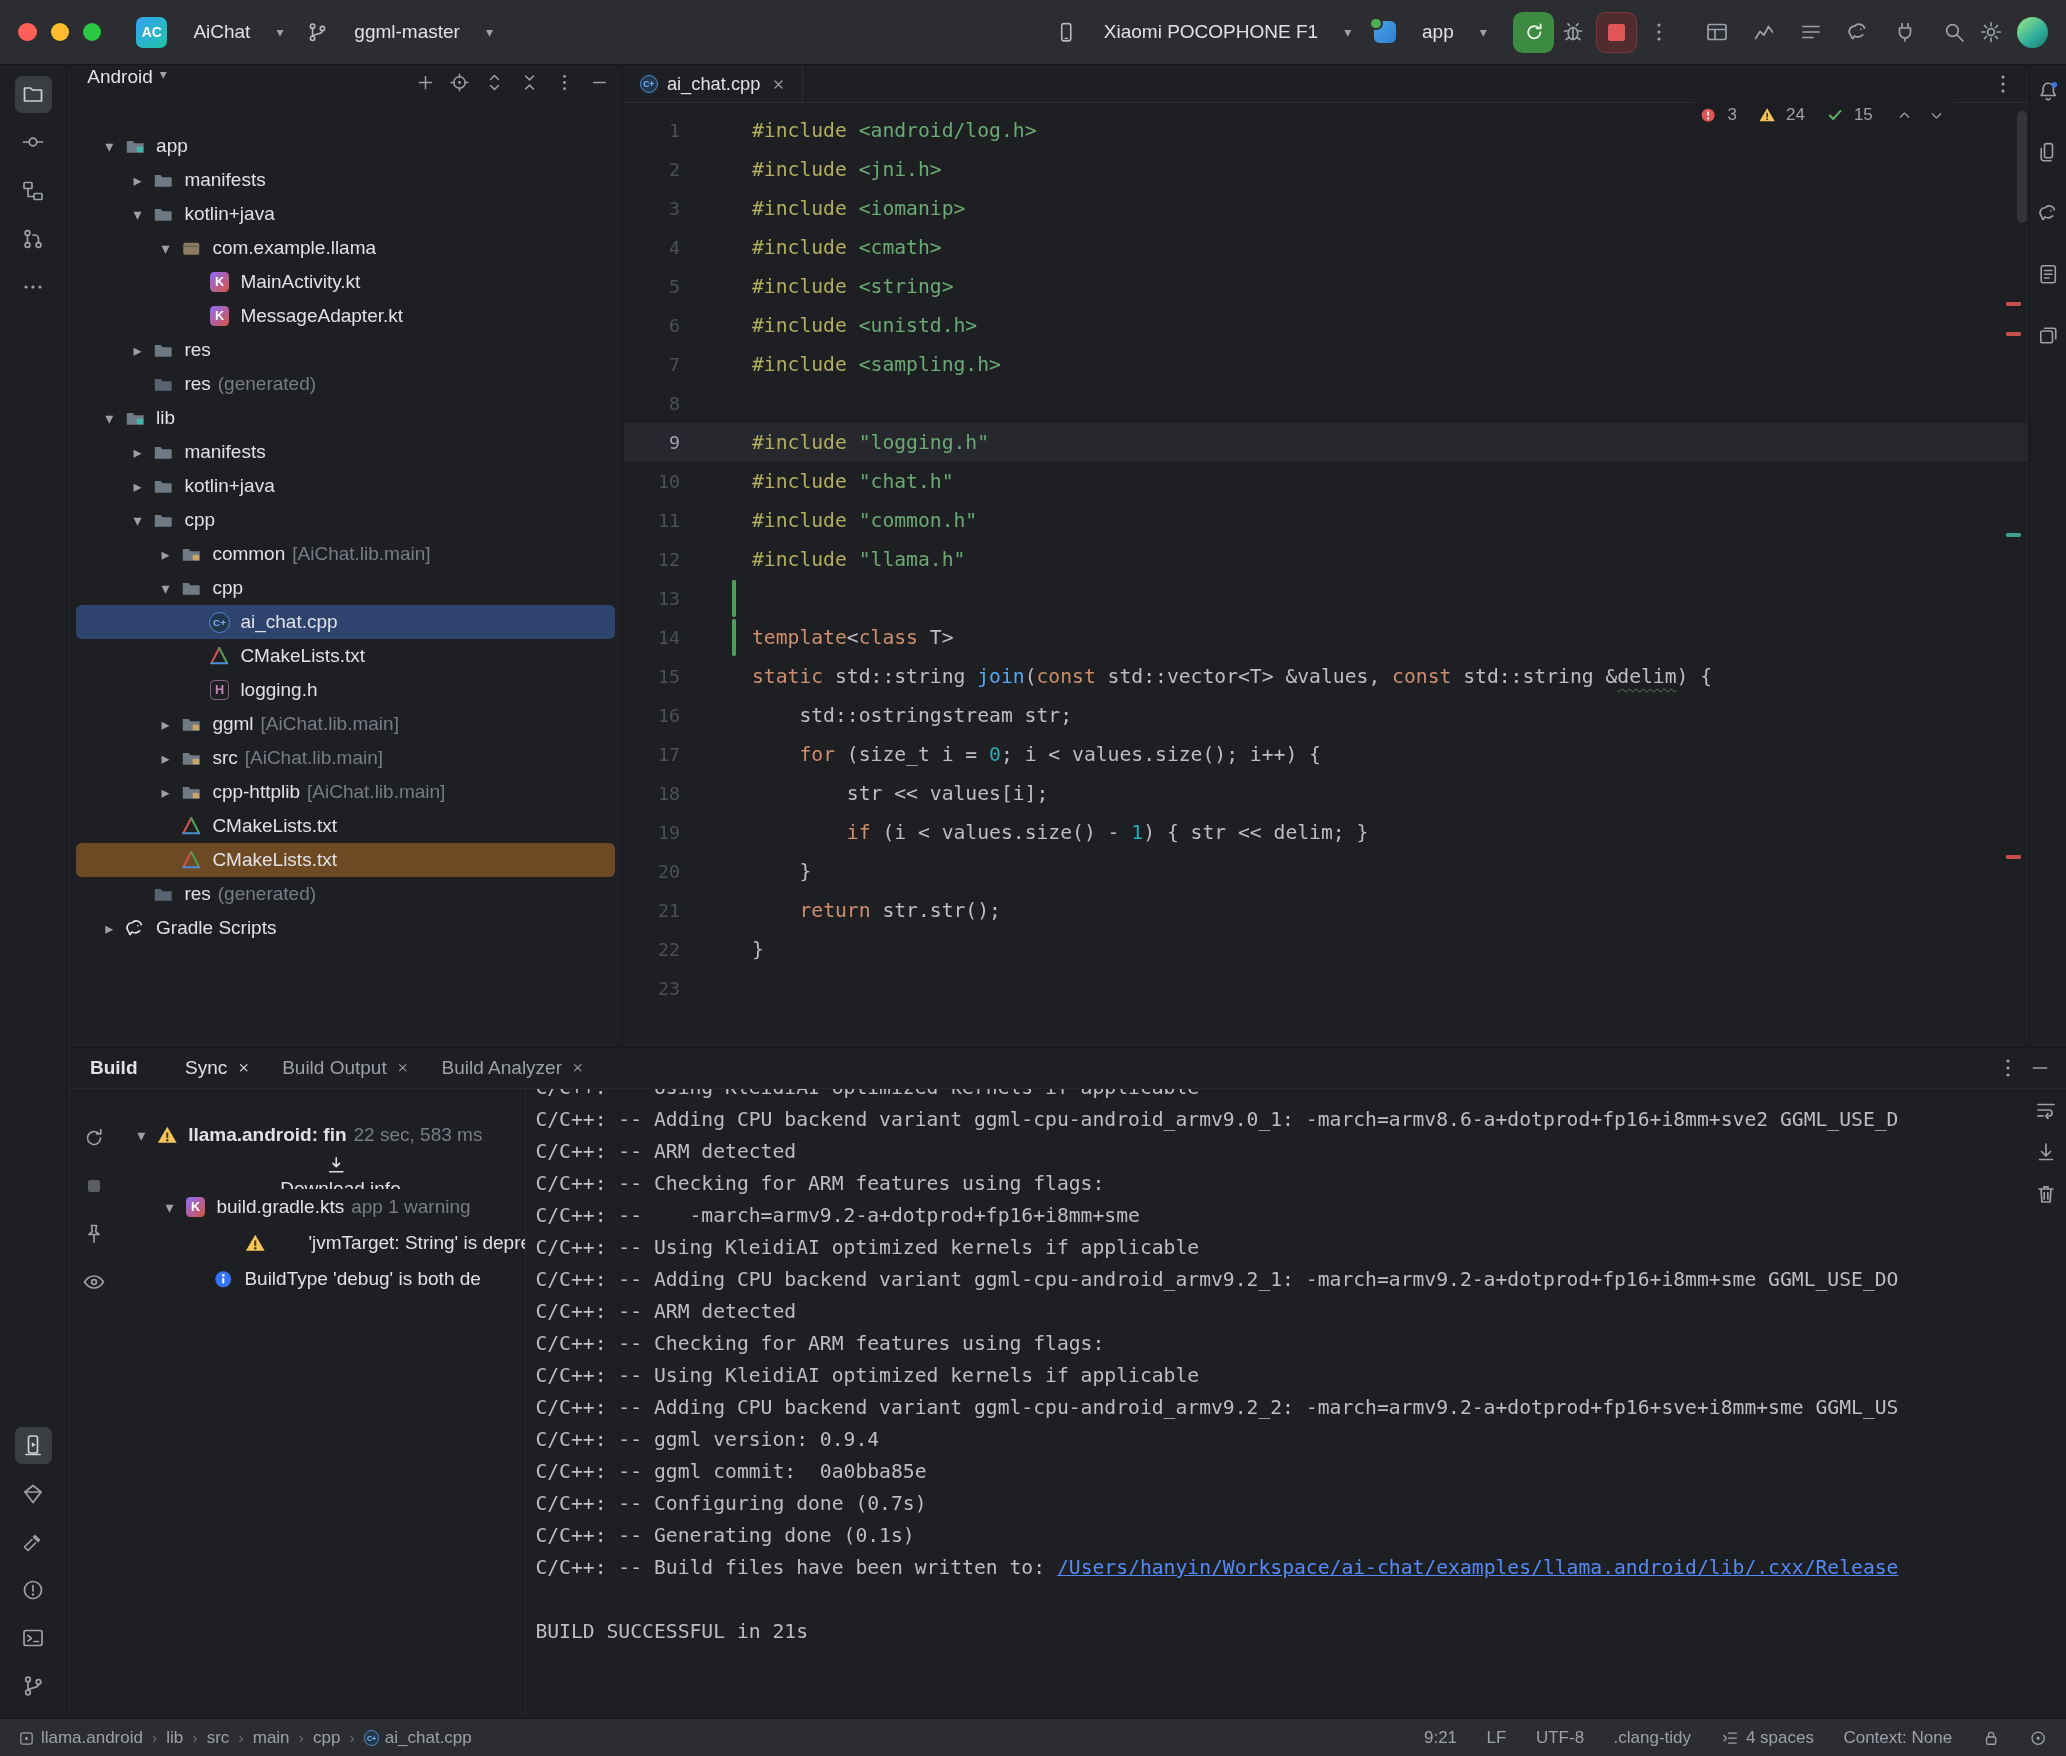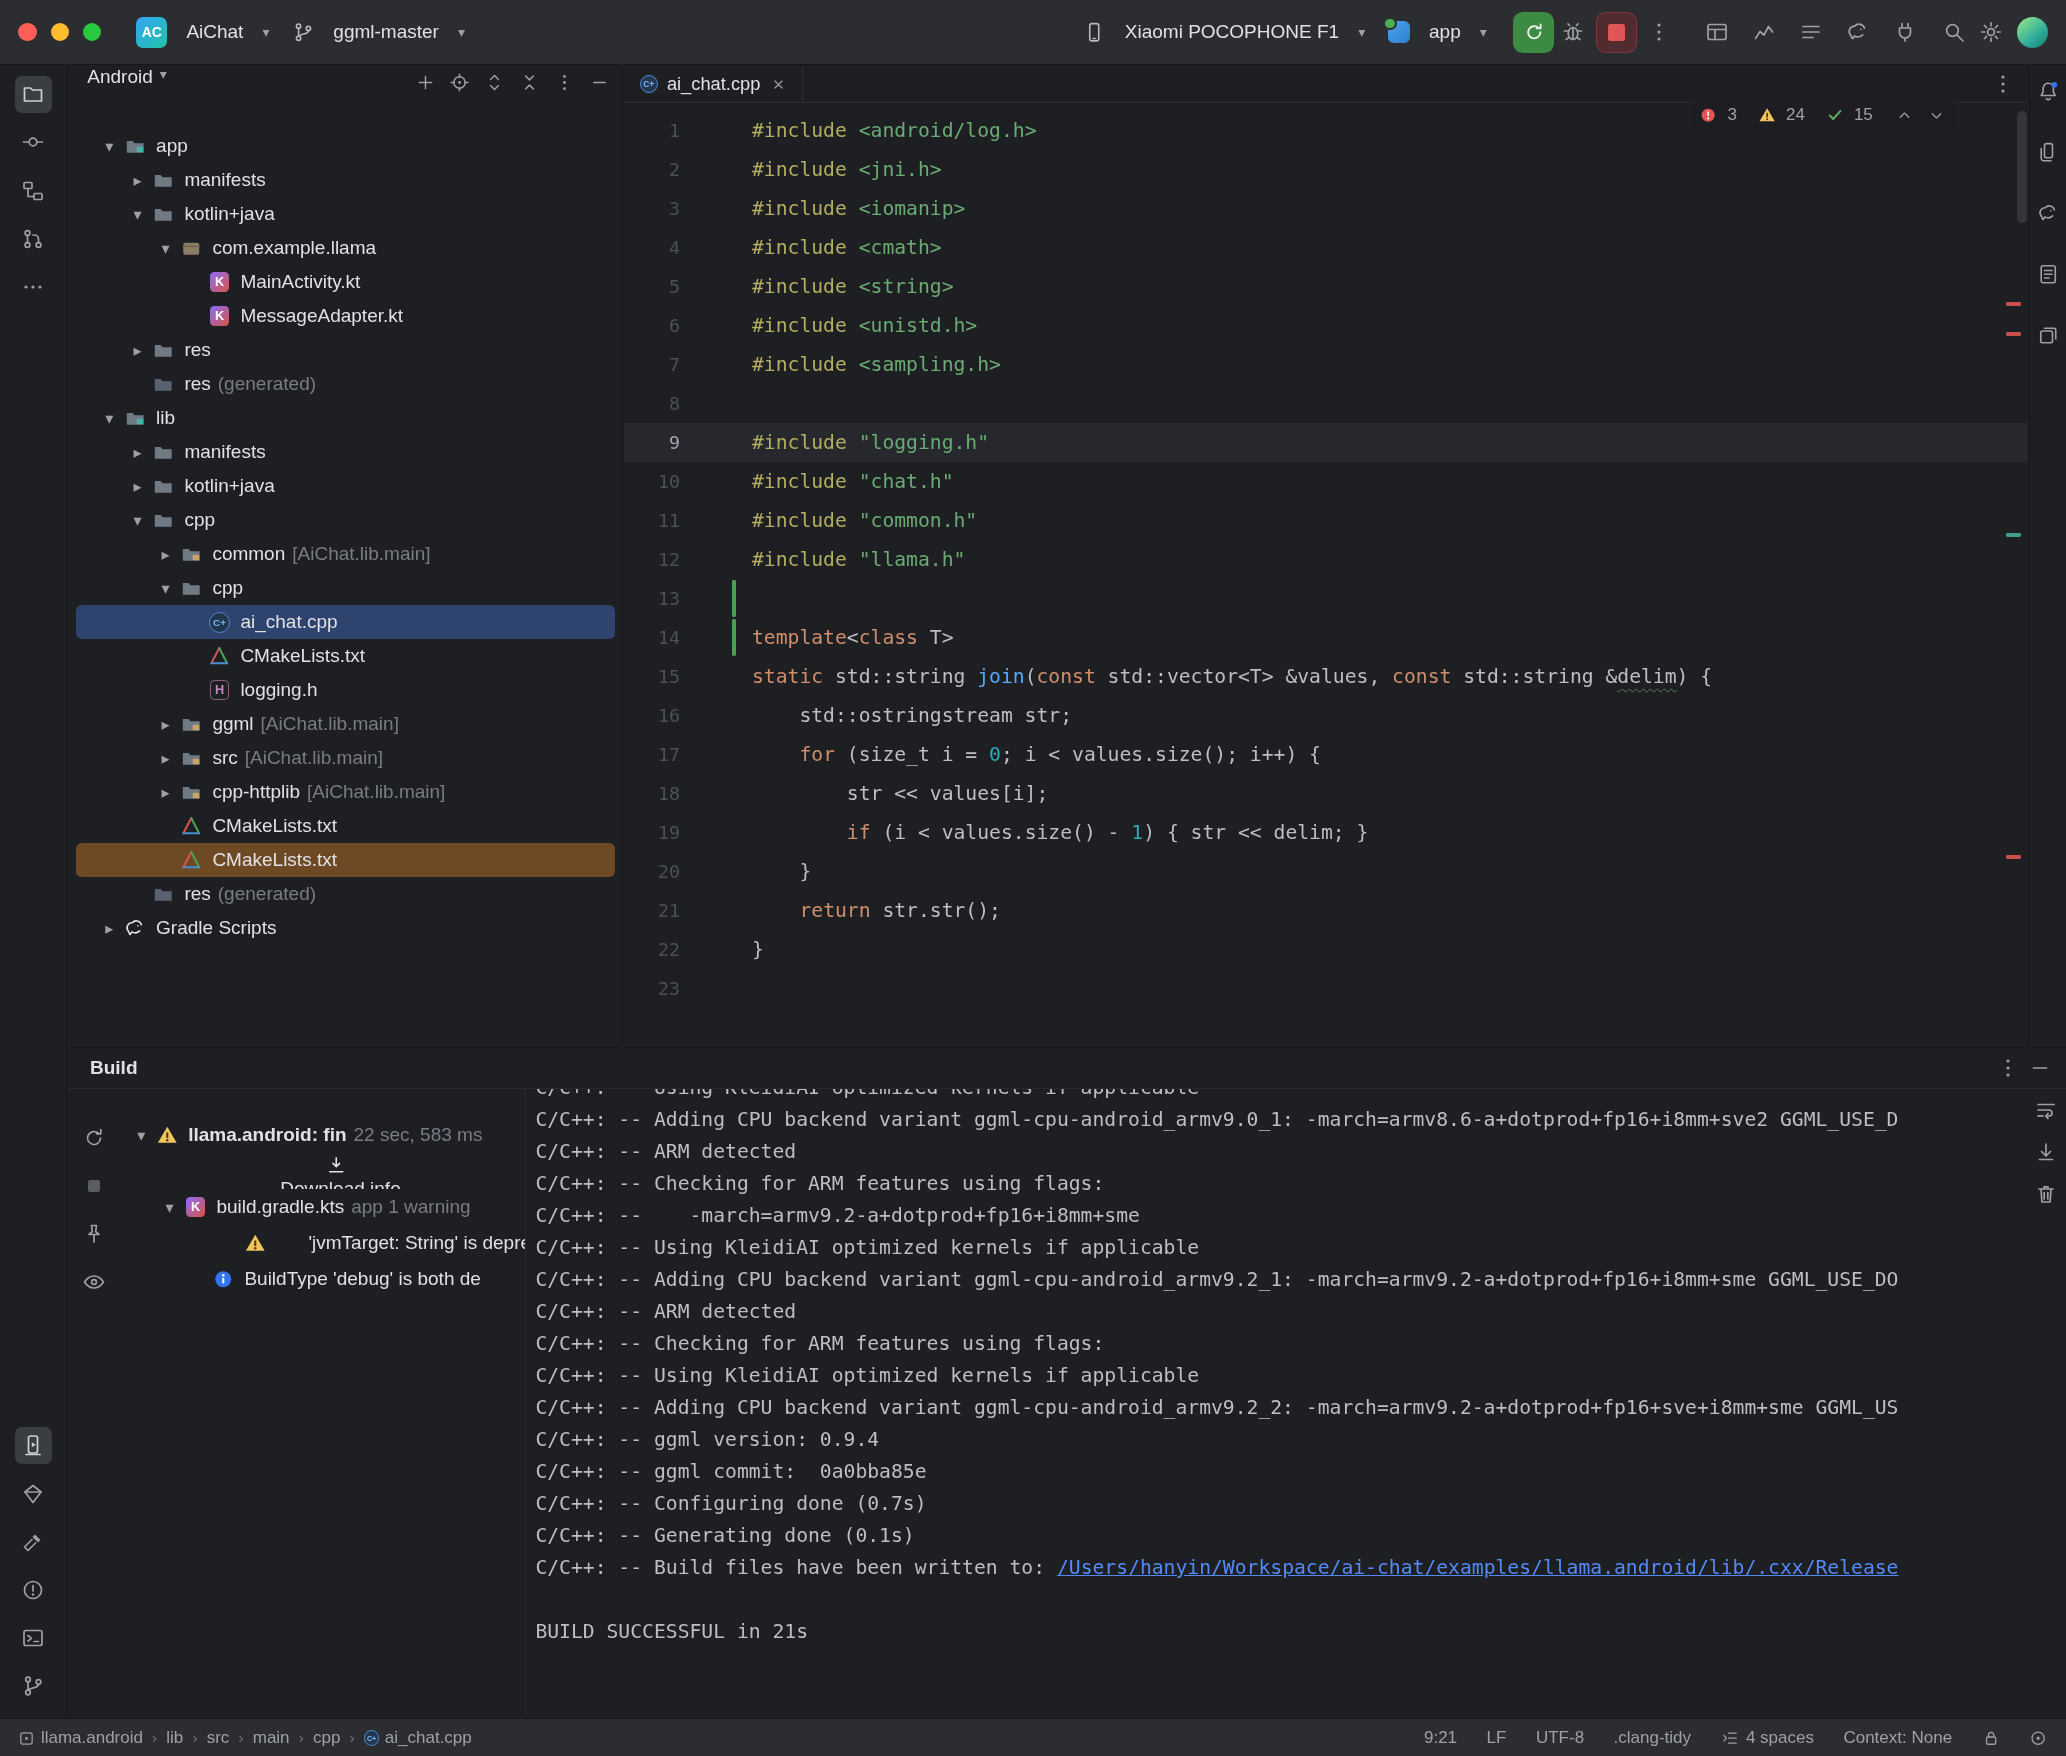--- a/index.html
+++ b/index.html
@@ -11,21 +11,21 @@
 .ic svg{width:22.5px;height:22.5px}
 .tool-btn{display:flex;align-items:center;justify-content:center;width:37px;height:37px;border-radius:7px;color:#9da0a8}
 .tool-btn svg{width:24px;height:24px}
 .active-tool{background:#3a3d41;color:#ced0d6}
 
 
 #titlebar{position:absolute;left:0;top:0;width:2066px;height:65px;background:#2b2d30;border-bottom:1.4px solid #161719;display:flex;align-items:center}
 .traffic{display:flex;gap:14px;margin:0 24px 0 18.3px}
 .tl{width:18.3px;height:18.3px;border-radius:50%}
 .tl.red{background:#ff5f57}.tl.yel{background:#febc2e}.tl.grn{background:#28c840}
-.tb-widget{display:flex;align-items:center;gap:19px;padding:0 11.2px;height:45px;border-radius:8.4px;font-size:19px;color:#dfe1e5;white-space:nowrap}
+.tb-widget{display:flex;align-items:center;gap:26px;padding:0 11.2px;height:45px;border-radius:8.4px;font-size:19px;color:#dfe1e5;white-space:nowrap}
 .tb-widget .ic{color:#b6b9bf}
 .chev-dn{color:#9da0a8;font-size:14px}
 .appbadge{width:31px;height:31px;border-radius:7px;background:linear-gradient(135deg,#35a3f5,#20c4a7);color:#fff;font-weight:bold;font-size:14px;display:flex;align-items:center;justify-content:center}
 .cfgicon{width:22.5px;height:22.5px;border-radius:5.6px;background:linear-gradient(135deg,#4aa3e8,#2f7fd1);position:relative}
 .cfgicon::after{content:'';position:absolute;left:-4.2px;top:-4.2px;width:9.8px;height:9.8px;border-radius:50%;background:#4caf50;border:2.1px solid #2b2d30}
 .run-btn{width:41px;height:41px;border-radius:9.8px;background:#3d8b43;display:flex;align-items:center;justify-content:center;color:#eaf5ea;margin-left:15.5px}
 .run-btn svg{width:22.5px;height:22.5px;stroke-width:2}
 .stop-btn{width:41px;height:41px;border-radius:9.8px;background:#512b2e;border:1.4px solid #7c393c;display:flex;align-items:center;justify-content:center;margin:0 4.2px}
 .stop-sq{width:17px;height:17px;background:#e05555;border-radius:2.8px}
 #tb-cluster{display:flex;align-items:center;gap:9.8px;margin:0 12.7px 0 21px;color:#b6b9bf}
@@ -871,20 +871,46 @@
             <rect x="4" y="7.5" width="12.5" height="12.5" rx="2"></rect>
             <path d="M8 4.5H18a2 2 0 0 1 2 2V16"></path>
           </svg>
         </span>
       </div>
     </nav>
 
   <section id="build-panel">
     <div class="build-head">
       <span class="bw-label">Build</span>
+      <div id="build-tabs">
+          <div class="btab sel">
+            <span>Sync</span>
+            <span class="ic">
+              <svg viewBox="0 0 24 24">
+                <path d="M7 7l10 10M17 7 7 17"></path>
+              </svg>
+            </span>
+          </div>
+          <div class="btab">
+            <span>Build Output</span>
+            <span class="ic">
+              <svg viewBox="0 0 24 24">
+                <path d="M7 7l10 10M17 7 7 17"></path>
+              </svg>
+            </span>
+          </div>
+          <div class="btab">
+            <span>Build Analyzer</span>
+            <span class="ic">
+              <svg viewBox="0 0 24 24">
+                <path d="M7 7l10 10M17 7 7 17"></path>
+              </svg>
+            </span>
+          </div>
+        </div>
       <div class="flexfill"></div>
       <div class="tool-btn">
           <span class="ic">
             <svg viewBox="0 0 24 24">
               <circle cx="12" cy="5" r="1.6" fill="currentColor" stroke="none"></circle>
               <circle cx="12" cy="12" r="1.6" fill="currentColor" stroke="none"></circle>
               <circle cx="12" cy="19" r="1.6" fill="currentColor" stroke="none"></circle>
             </svg>
           </span>
         </div>

